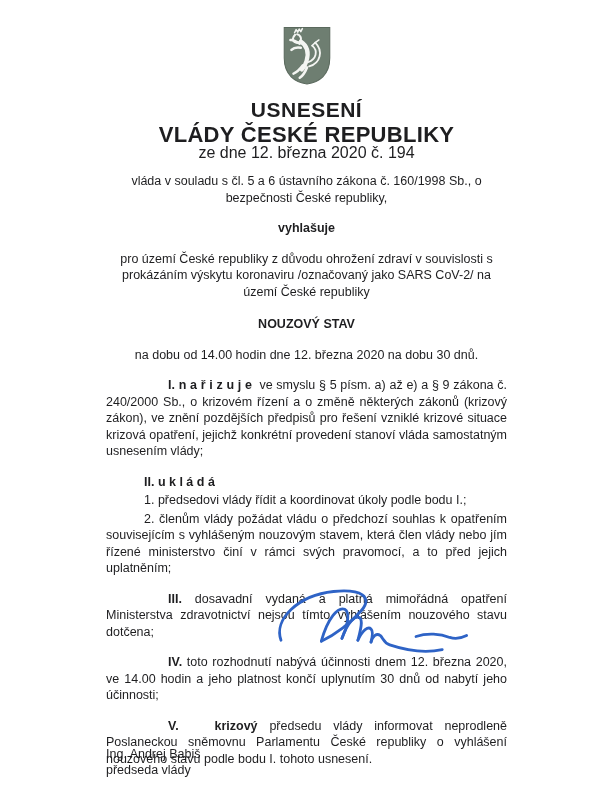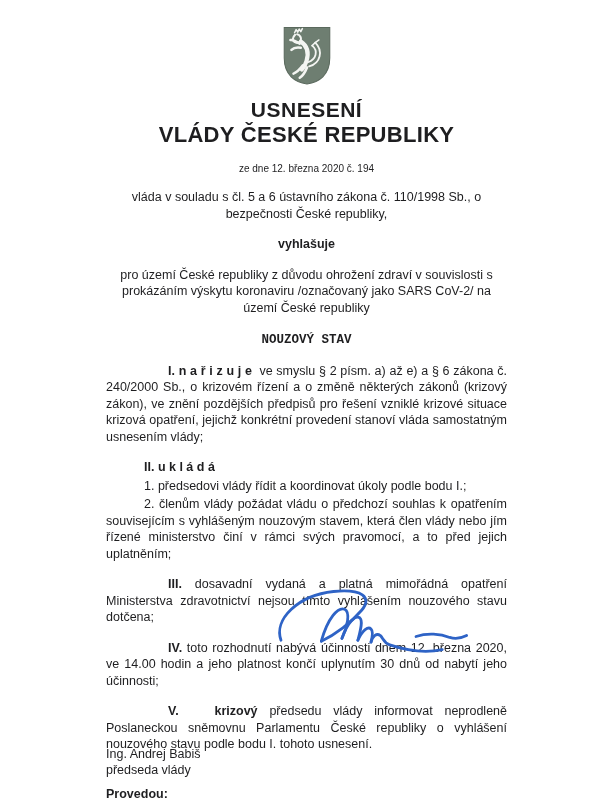--- a/index.html
+++ b/index.html
@@ -21,27 +21,27 @@
   .emblem-wrap { text-align: center; }
   .emblem-wrap svg { display: inline-block; }
   .h-title {
     text-align: center; font-weight: bold; font-size: 21px;
     letter-spacing: 0.5px; margin-top: 8px; line-height: 24px;
   }
   .h-sub {
     text-align: center; font-weight: bold; font-size: 22px;
     letter-spacing: 0.3px; margin-top: 3px; line-height: 20px;
   }
-  .h-date { text-align: center; font-size: 10px; margin-top: 16px; }
+  .h-date { text-align: center; font-size: 16px; margin-top: 0; }
 
   
   .c { text-align: center; }
   .mt12 { margin-top: 12px; }
   .mt14 { margin-top: 14px; }
-  .mt16 { margin-top: 16px; font-family: Liberation Mono, monospace; }
+  .mt16 { margin-top: 16px; }
   .b { font-weight: bold; }
 
   
   .para { text-align: justify; margin: 14px 0 0 0; }
   .ind { text-indent: 38px; }
   .lead { font-weight: bold; margin-left: 24px; }
   .sub { margin-top: 2px; }
 
   
   .footer { margin-top: 33px; }
@@ -82,27 +82,28 @@
           <path d="M52 78 C74 72 80 48 64 32" stroke-width="3.5"></path>
           <path d="M58 38 l6 -6 M64 32 l7 -5" stroke-width="3"></path>
         </g>
       </svg>
     </div>
 
     <div class="h-title">USNESENÍ</div>
     <div class="h-sub">VLÁDY ČESKÉ REPUBLIKY</div>
     <div class="h-date">ze dne 12. března 2020 č. 194</div>
 
-    <div class="c mt12">vláda v souladu s čl. 5 a 6 ústavního zákona č. 110/1998 Sb., o bezpečnosti České republiky,</div>
+    <div class="c mt12">vláda v souladu s čl. 5 a 6 ústavního zákona č. 160/1998 Sb., o bezpečnosti České republiky,</div>
     <div class="c b mt14">vyhlašuje</div>
     <div class="c mt14">pro území České republiky z důvodu ohrožení zdraví v souvislosti s prokázáním výskytu koronaviru /označovaný jako SARS CoV-2/ na území České republiky</div>
     <div class="c b mt16">NOUZOVÝ STAV</div>
+    <div class="c mt14">na dobu od 14.00 hodin dne 12. března 2020 na dobu 30 dnů.</div>
 
 
-    <p class="para ind"><span class="lead">I. n a ř i z u j e</span>&nbsp; <span>ve smyslu § 2 písm. a) až e) a § 6 zákona č. 240/2000 Sb., o krizovém řízení a o změně některých zákonů (krizový zákon), ve znění pozdějších předpisů pro řešení vzniklé krizové situace krizová opatření, jejichž konkrétní provedení stanoví vláda samostatným usnesením vlády;</span></p>
+    <p class="para ind"><span class="lead">I. n a ř i z u j e</span>&nbsp; <span>ve smyslu § 5 písm. a) až e) a § 9 zákona č. 240/2000 Sb., o krizovém řízení a o změně některých zákonů (krizový zákon), ve znění pozdějších předpisů pro řešení vzniklé krizové situace krizová opatření, jejichž konkrétní provedení stanoví vláda samostatným usnesením vlády;</span></p>
 
     <p class="para ind b">II. u k l á d á</p>
     <p class="para ind sub">1.  předsedovi vlády řídit a koordinovat úkoly podle bodu I.;</p>
     <p class="para ind sub">2. členům vlády požádat vládu o předchozí souhlas k opatřením souvisejícím s vyhlášeným nouzovým stavem, která člen vlády nebo jím řízené ministerstvo činí v rámci svých pravomocí, a to před jejich uplatněním;</p>
 
     <p class="para ind"><span class="lead">III.</span> <span>dosavadní vydaná a platná mimořádná opatření Ministerstva zdravotnictví nejsou tímto vyhlášením nouzového stavu dotčena;</span></p>
 
     <p class="para ind"><span class="lead">IV.</span> <span>toto rozhodnutí nabývá účinnosti dnem 12. března 2020, ve 14.00 hodin a jeho platnost končí uplynutím 30 dnů od nabytí jeho účinnosti;</span></p>
 
     <p class="para ind"><span class="lead">V.</span> <span class="lead">krizový</span> <span>předsedu vlády informovat neprodleně Poslaneckou sněmovnu Parlamentu České republiky o vyhlášení nouzového stavu podle bodu I. tohoto usnesení.</span></p>

